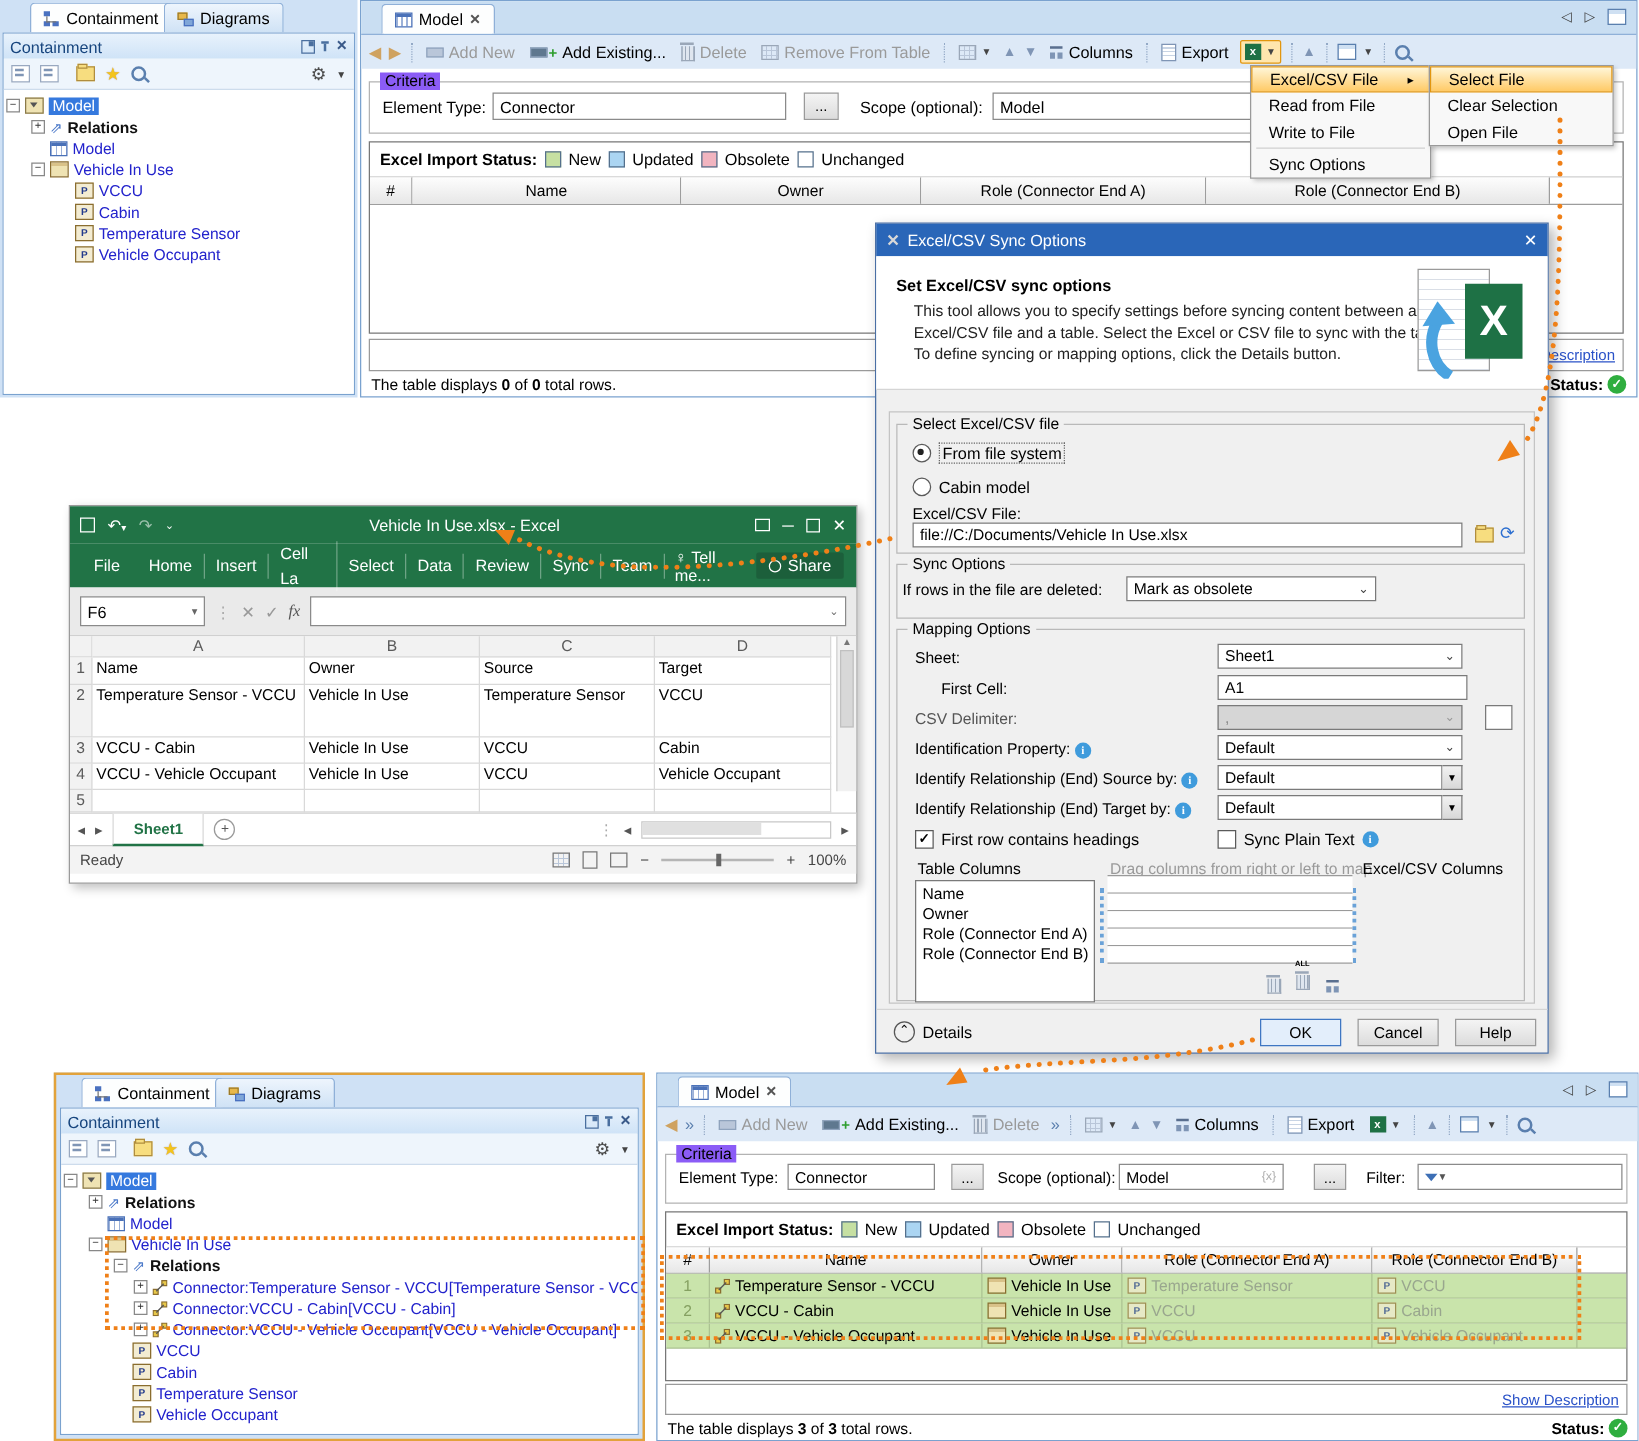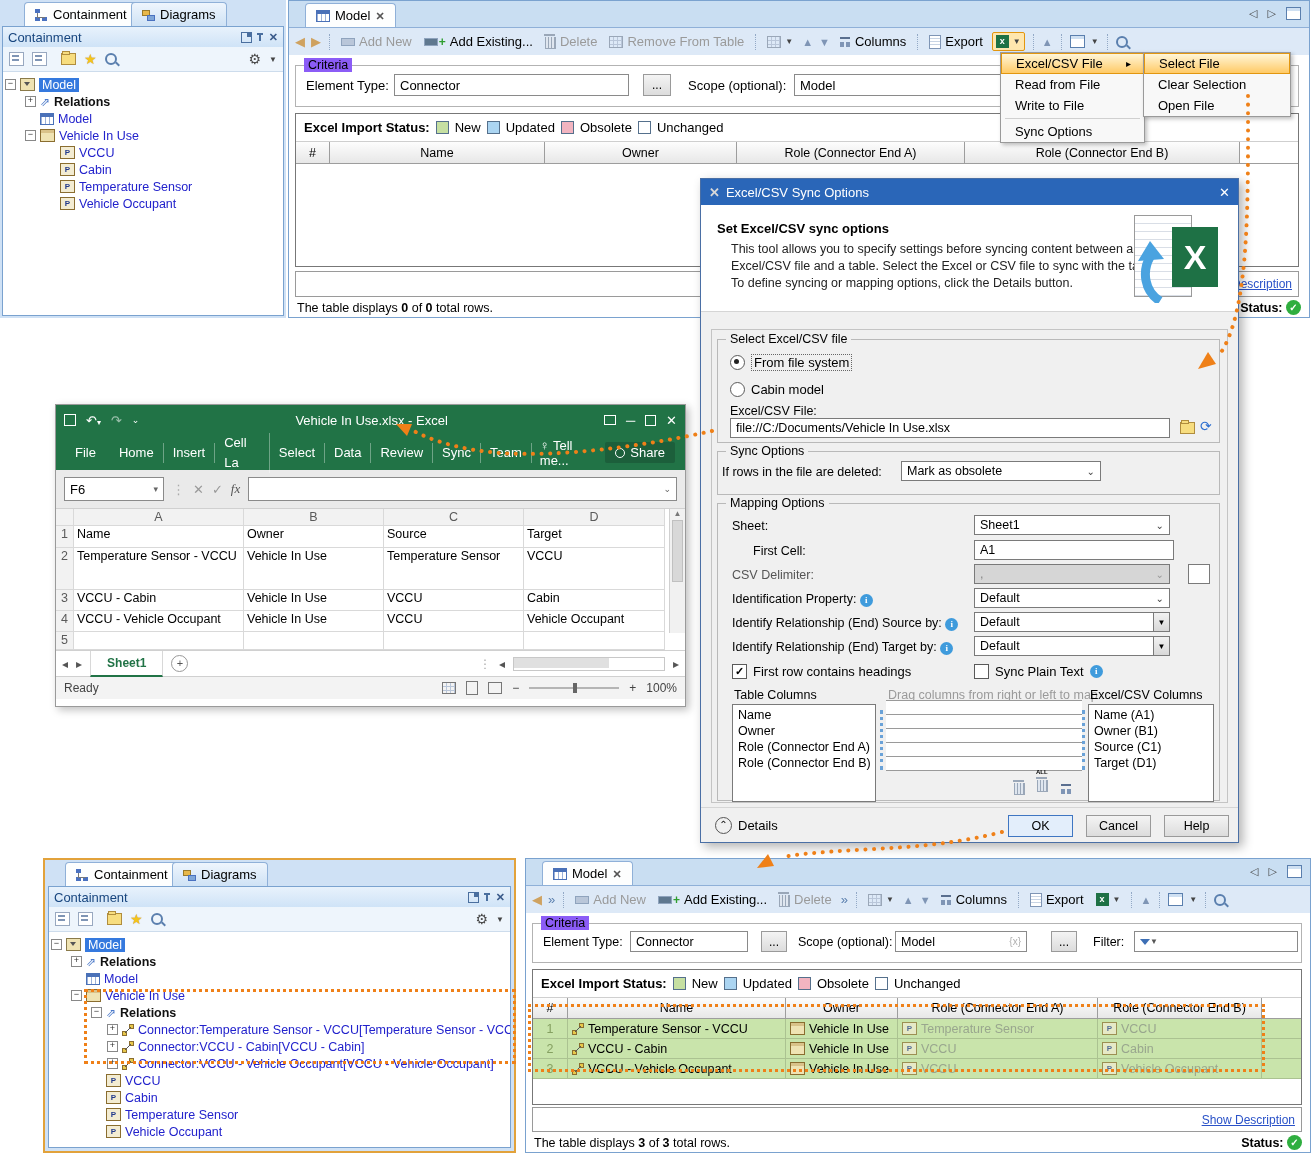--- a/index.html
+++ b/index.html
@@ -569,26 +569,20 @@
         <div class="mapslot"></div>
         <div class="mapslot"></div>
         <div class="mapslot"></div>
       </div>
       <div class="abs" style="left:364px;top:206px;width:2px;height:60px;border-left:3px dotted #6aa2d8;"></div>
       <div class="abs" style="left:296px;top:274px;display:flex;gap:12px;align-items:flex-end;">
         <span class="mi ico-trash"></span>
         <span style="position:relative;"><span style="position:absolute;left:-1px;top:-9px;font-size:6px;font-weight:bold;">ALL</span><span class="mi ico-trash"></span></span>
         <span class="mi ico-cols"></span>
       </div>
-      <div class="lst" style="left:370px;top:200px;width:124px;height:92px;">
-        <div>Name (A1)</div>
-        <div>Owner (B1)</div>
-        <div>Source (C1)</div>
-        <div>Target (D1)</div>
-      </div>
     </div>
 
     <div class="abs" style="left:0;right:0;top:628px;border-top:1px solid #d5d5d5;"></div>
     <div class="abs" style="left:14px;top:638px;display:flex;align-items:center;gap:6px;">
       <span style="width:15px;height:15px;border:1px solid #555;border-radius:50%;text-align:center;line-height:13px;font-size:10px;">⌃</span>
       <span>Details</span>
     </div>
     <div class="dbtn def" style="left:307px;top:636px;width:65px;"><span>OK</span></div>
     <div class="dbtn" style="left:385px;top:636px;width:65px;"><span>Cancel</span></div>
     <div class="dbtn" style="left:463px;top:636px;width:65px;"><span>Help</span></div>

